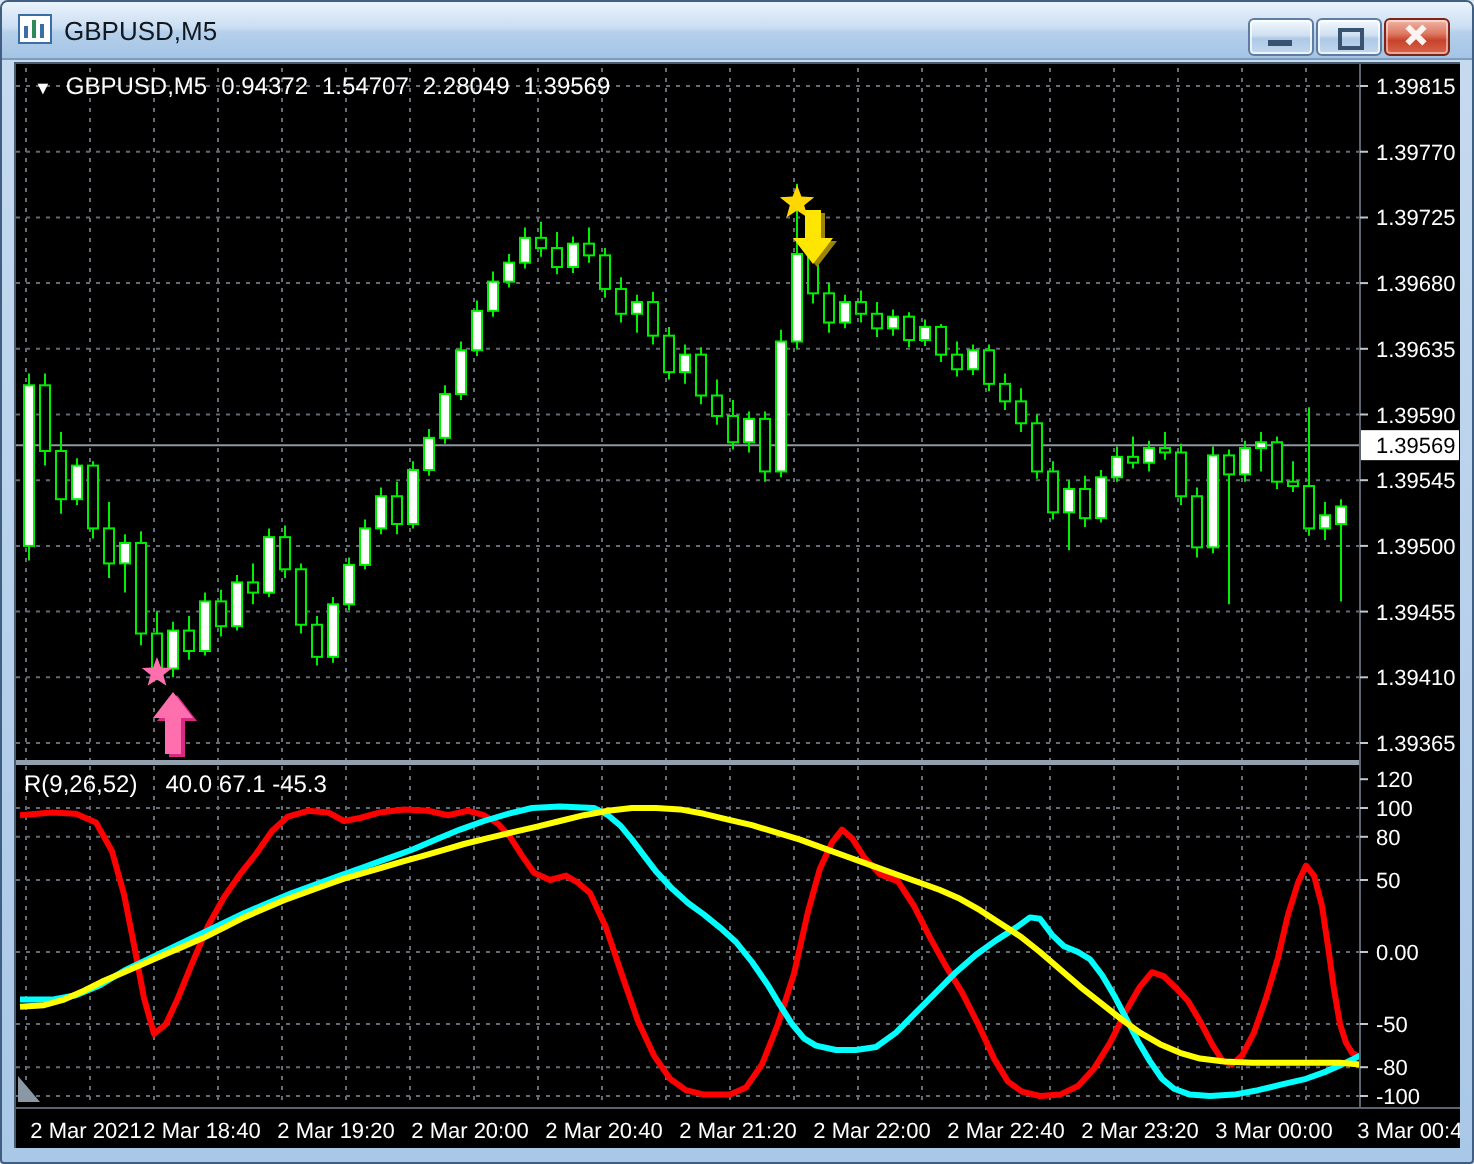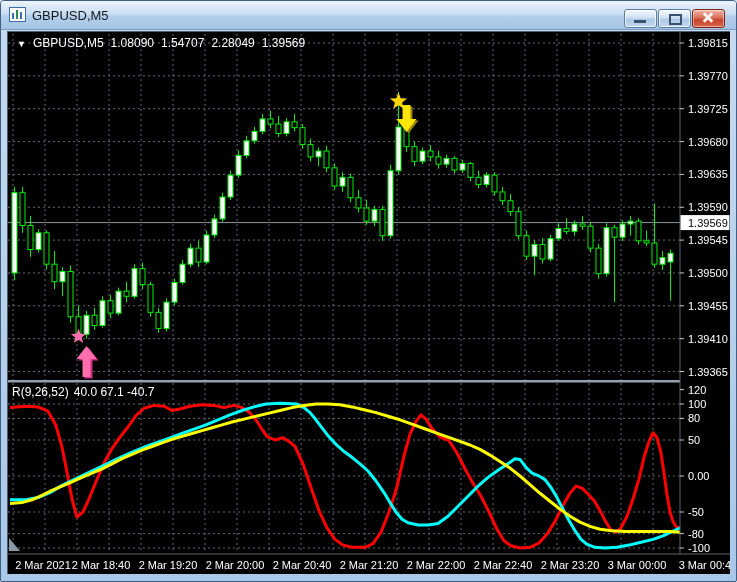--- a/index.html
+++ b/index.html
@@ -345,25 +345,25 @@
         <text x="294" y="537" text-anchor="middle" font-family="Liberation Sans,sans-serif" font-size="11" fill="#ffffff">2 Mar 20:40</text>
         <text x="361" y="537" text-anchor="middle" font-family="Liberation Sans,sans-serif" font-size="11" fill="#ffffff">2 Mar 21:20</text>
         <text x="428" y="537" text-anchor="middle" font-family="Liberation Sans,sans-serif" font-size="11" fill="#ffffff">2 Mar 22:00</text>
         <text x="495" y="537" text-anchor="middle" font-family="Liberation Sans,sans-serif" font-size="11" fill="#ffffff">2 Mar 22:40</text>
         <text x="562" y="537" text-anchor="middle" font-family="Liberation Sans,sans-serif" font-size="11" fill="#ffffff">2 Mar 23:20</text>
         <text x="629" y="537" text-anchor="middle" font-family="Liberation Sans,sans-serif" font-size="11" fill="#ffffff">3 Mar 00:00</text>
         <text x="700" y="537" text-anchor="middle" font-family="Liberation Sans,sans-serif" font-size="11" fill="#ffffff">3 Mar 00:40</text>
       </svg>
 
     <div class="overlay" style="left:9px;top:4px;">
-      <span style="font-size:9px">▼</span><span>GBPUSD,M5</span><span>1.08090</span><span>1.54707</span><span>2.28049</span><span>1.39569</span>
+      <span style="font-size:9px">▼</span><span>GBPUSD,M5</span><span>0.94372</span><span>1.54707</span><span>2.28049</span><span>1.39569</span>
     </div>
 
     <div class="overlay" style="left:4px;top:353px;">
-      <span style="margin-right:5px">R(9,26,52)</span><span>40.0 67.1 -40.7</span>
+      <span style="margin-right:14px">R(9,26,52)</span><span>40.0 67.1 -45.3</span>
     </div>
 
     <div class="hotzone" style="left:672px;top:0;width:50px;height:522px;"></div>
     <div class="hotzone" style="left:0;top:522px;width:722px;height:20px;"></div>
     <div class="hotzone" style="left:0;top:347px;width:722px;height:5px;"></div>
     <div class="hotzone" style="left:0;top:508px;width:14px;height:14px;"></div>
   </div>
 </div>
 
 </body></html>

